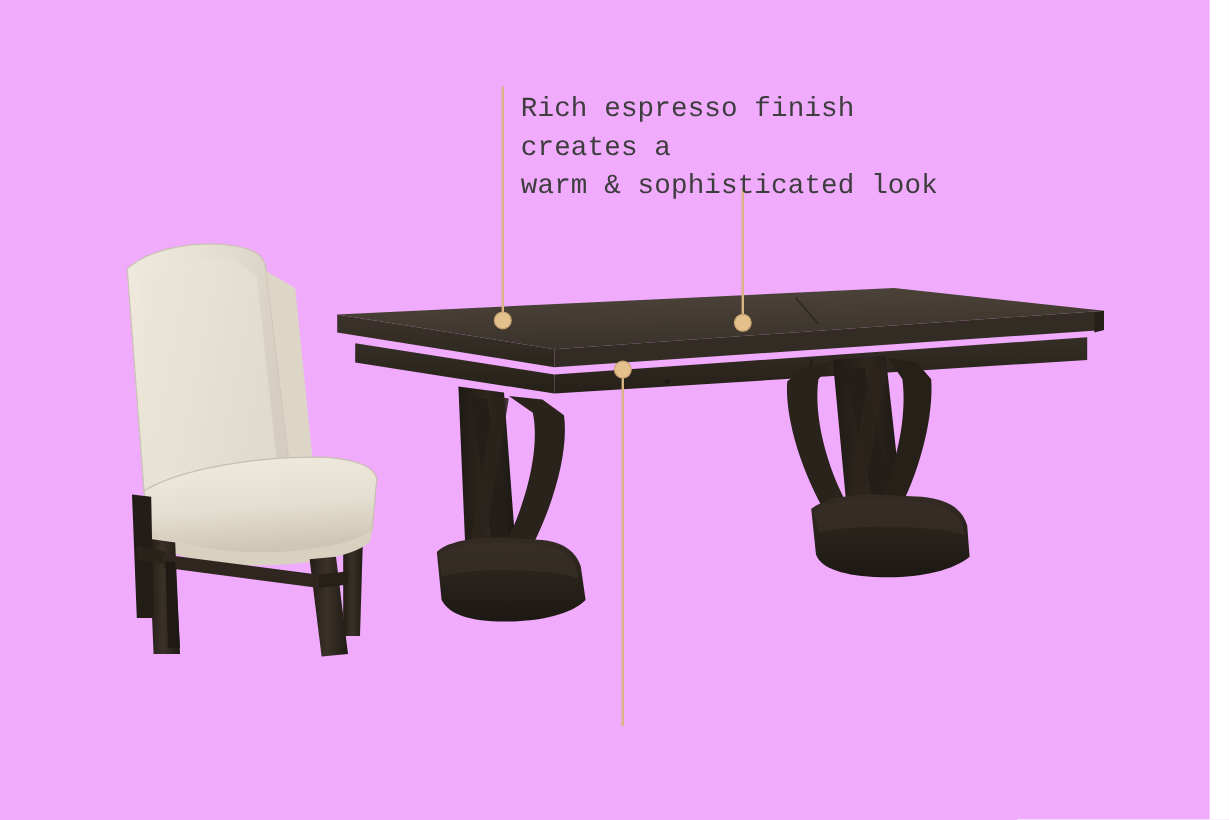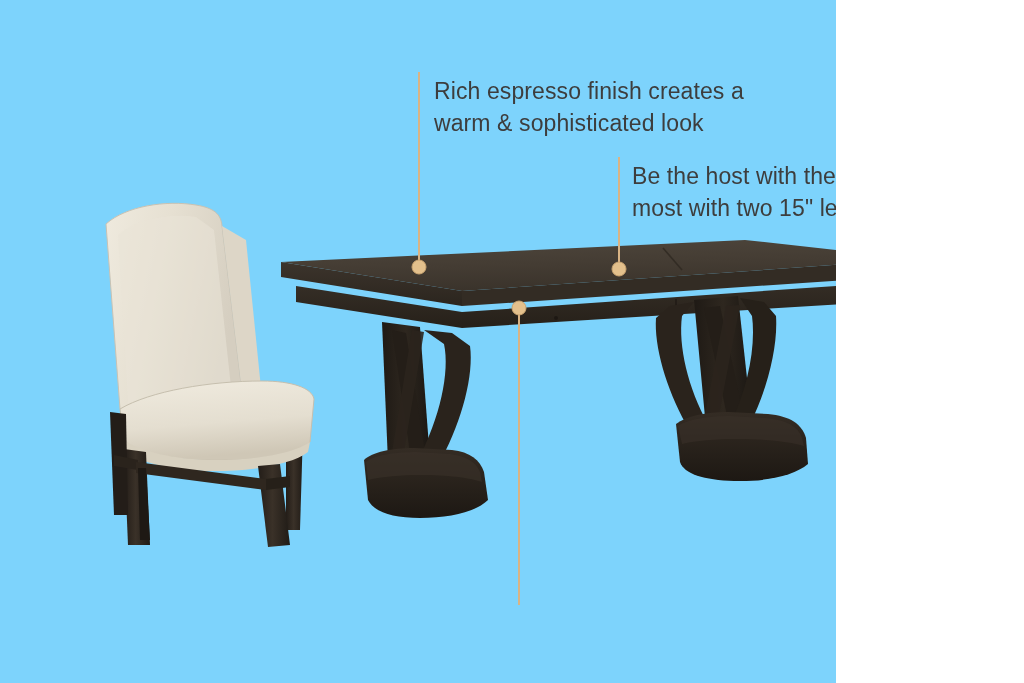--- a/index.html
+++ b/index.html
@@ -6,24 +6,25 @@
   html, body {
     margin: 0;
     padding: 0;
     background: #ffffff;
   }
   body {
     font-family: "Liberation Sans", "DejaVu Sans", sans-serif;
   }
   #stage {
     position: relative;
-    width: 836px;
+    width: 1008px;
     height: 683px;
-    background: #7dd3fc;
+    background: #f0abfc;
     overflow: hidden;
+    font-family: Liberation Mono, monospace;
   }
   #scene {
     position: absolute;
     inset: 0;
     width: 1024px;
     height: 683px;
     display: block;
   }
   .callout {
     position: absolute;
@@ -201,17 +202,15 @@
     <g>
       <circle cx="419" cy="267" r="7" fill="#e3c08c" stroke="#c9a471" stroke-width="1"></circle>
       <circle cx="619" cy="269" r="7" fill="#e3c08c" stroke="#c9a471" stroke-width="1"></circle>
       <circle cx="519" cy="308" r="7" fill="#e3c08c" stroke="#c9a471" stroke-width="1"></circle>
     </g>
   </svg>
 
   <div class="callout" id="callout-finish">Rich espresso finish creates a
 warm &amp; sophisticated look</div>
 
-  <div class="callout" id="callout-leaves">Be the host with the
-most with two 15" leaves</div>
 
 
 </div>
 
 </body></html>

